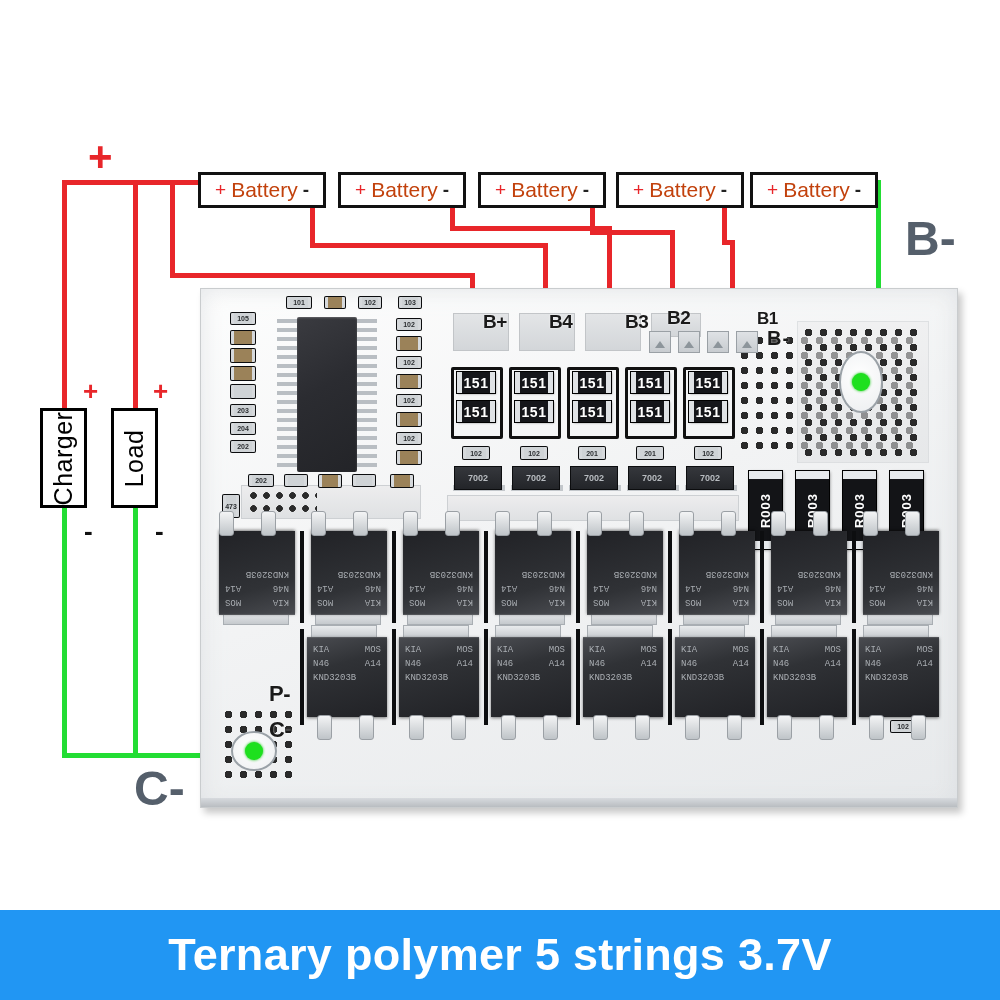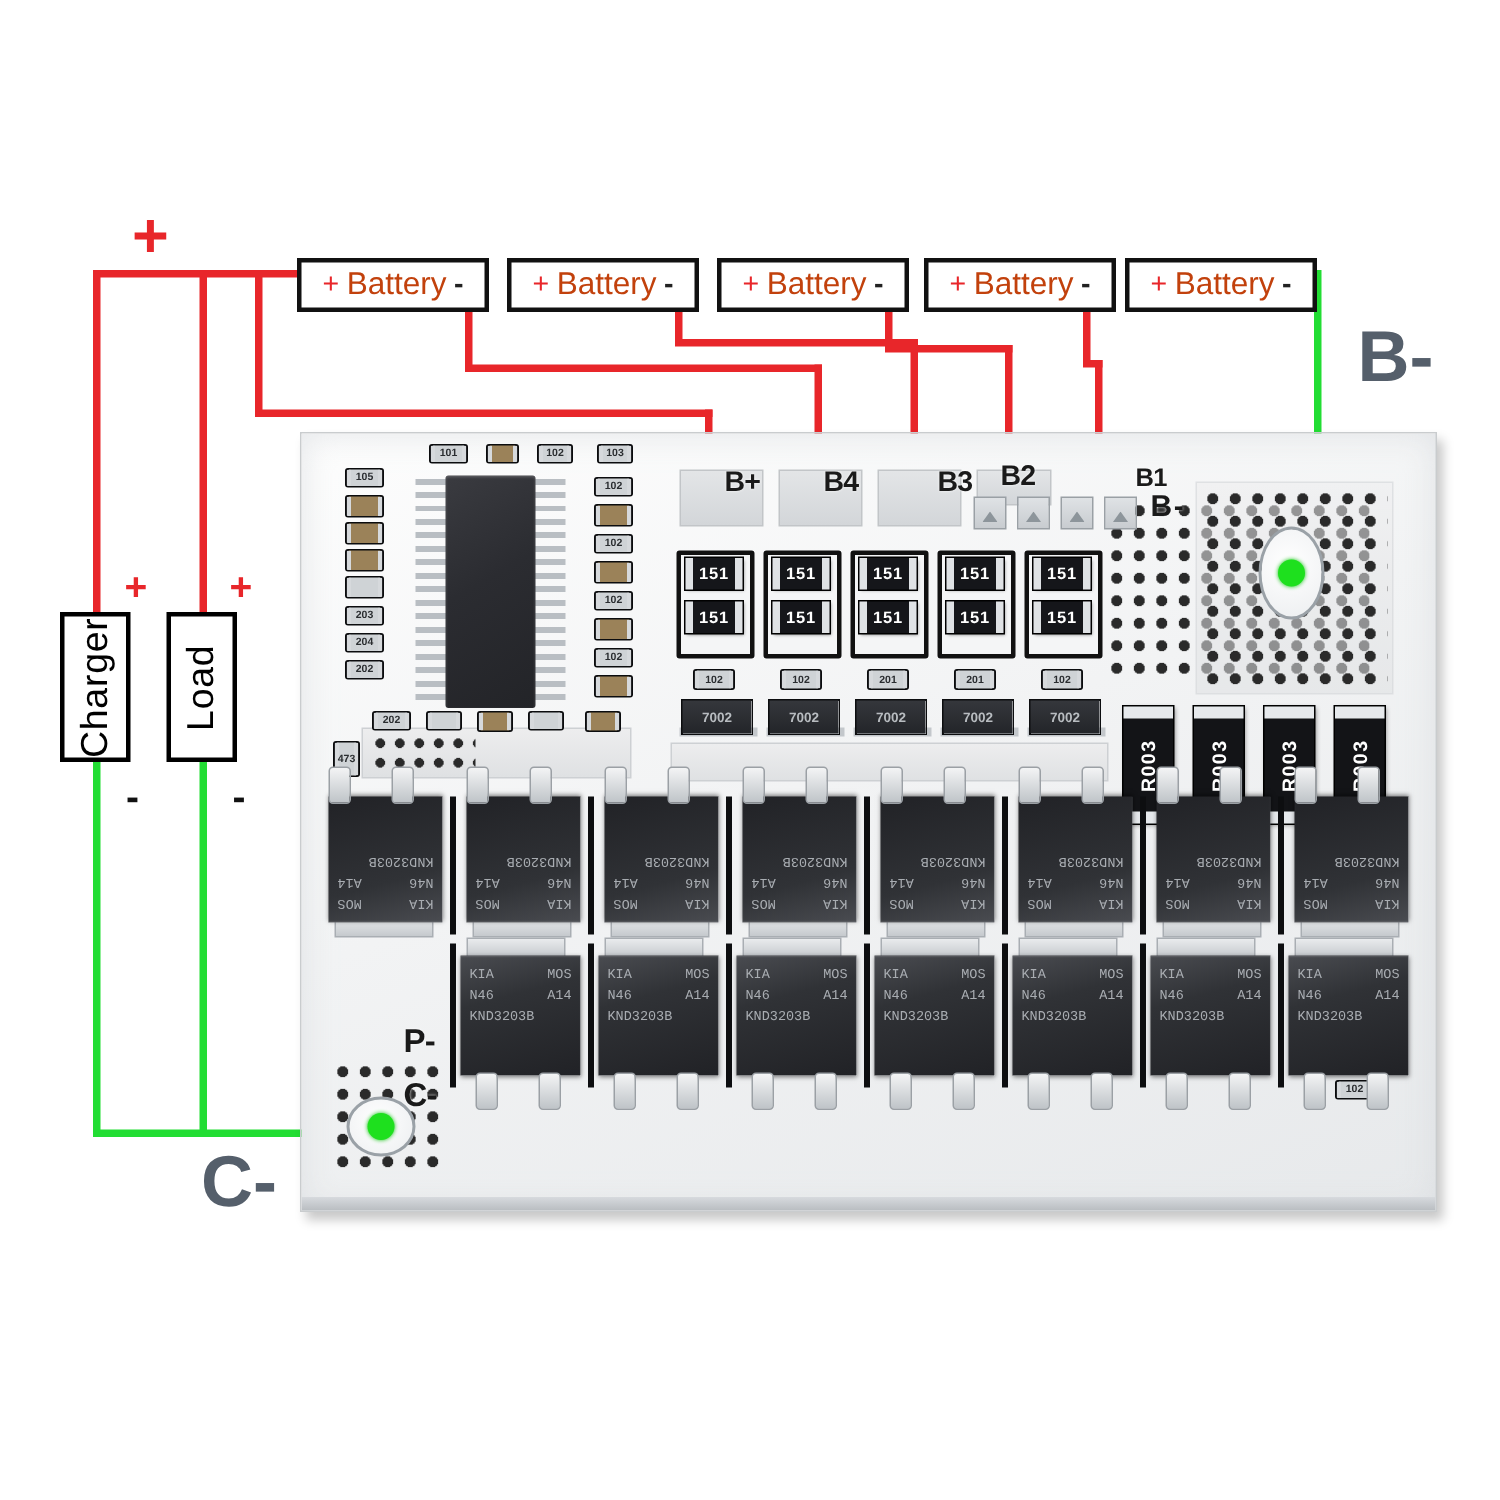--- a/index.html
+++ b/index.html
@@ -128,21 +128,21 @@
     box-shadow:0 0 0 1px #0b0c0e;
   }
   .smd.tan { background:#9b8259; }
   .smd.pale{ background:#cfd3d6; color:#2a2d30; }
 
   
   .r151 {
     position:absolute; z-index:6; width:38px; height:21px;
     background:#15161a;
     border-left:5px solid #dfe2e5; border-right:5px solid #dfe2e5;
-    color:#fff; font-size:11px; font-weight:700; letter-spacing:.5px;
+    color:#fff; font-size:14px; font-weight:700; letter-spacing:.5px;
     display:flex; align-items:center; justify-content:center;
     box-shadow:0 0 0 1px #000, 1px 1px 2px rgba(0,0,0,.4);
   }
   .r151-frame {
     position:absolute; z-index:5;
     border:3px solid #111; background:#f4f5f6; border-radius:2px;
   }
 
   
   .r003 {
@@ -676,14 +676,17 @@
     <div class="pcb-label" style="left:68px; top:392px; font-size:22px;">P-</div>
     <div class="pcb-label" style="left:68px; top:428px; font-size:22px;">C-</div>
     <div class="dots" style="left:20px; top:418px; width:78px; height:74px;"></div>
     <div class="ring" style="left:30px; top:442px; width:46px; height:40px;">
       <div class="core"></div>
     </div>
     <div class="smd pale" style="left:690px; top:432px; width:24px; height:11px;">102</div>
 
   </div>
 
+  <div id="banner">
+    <span class="txt">Ternary polymer 5 strings 3.7V</span>
+  </div>
 
 </div>
 
 </body></html>

